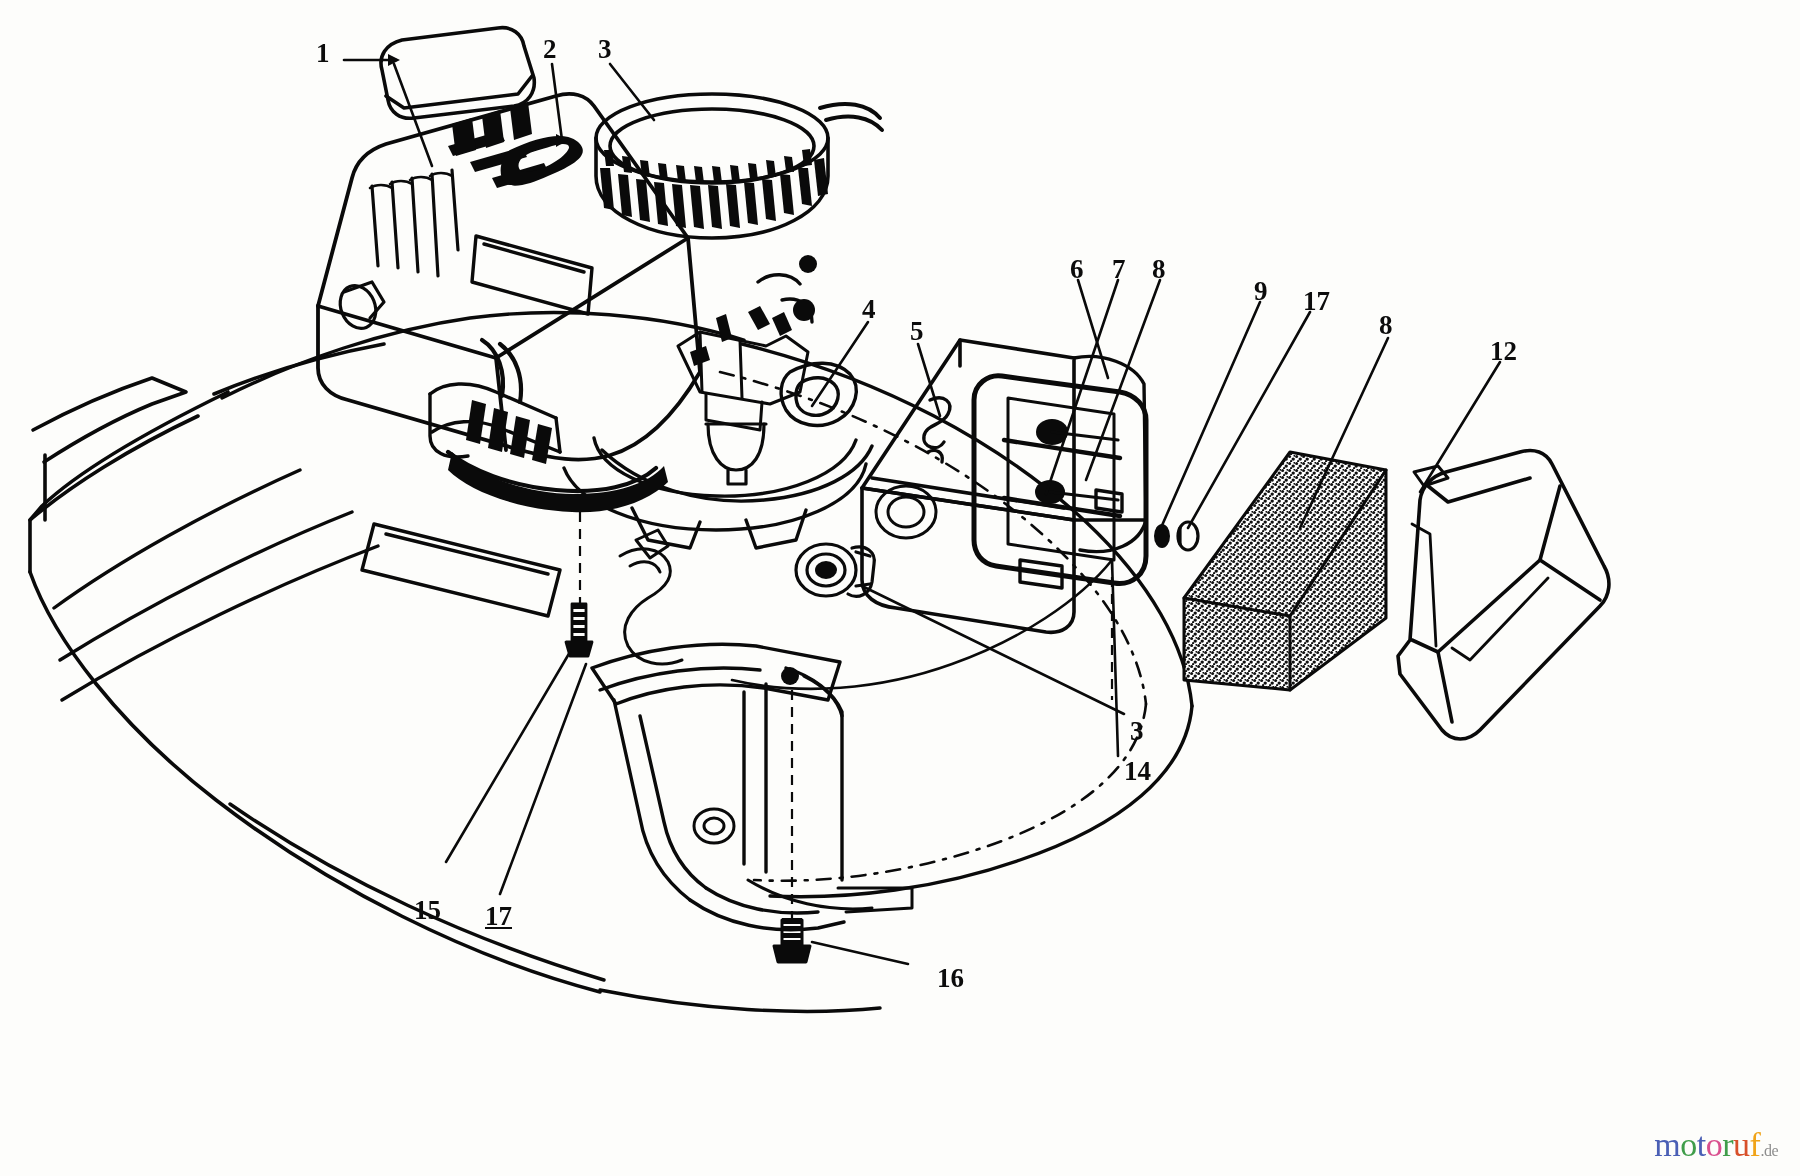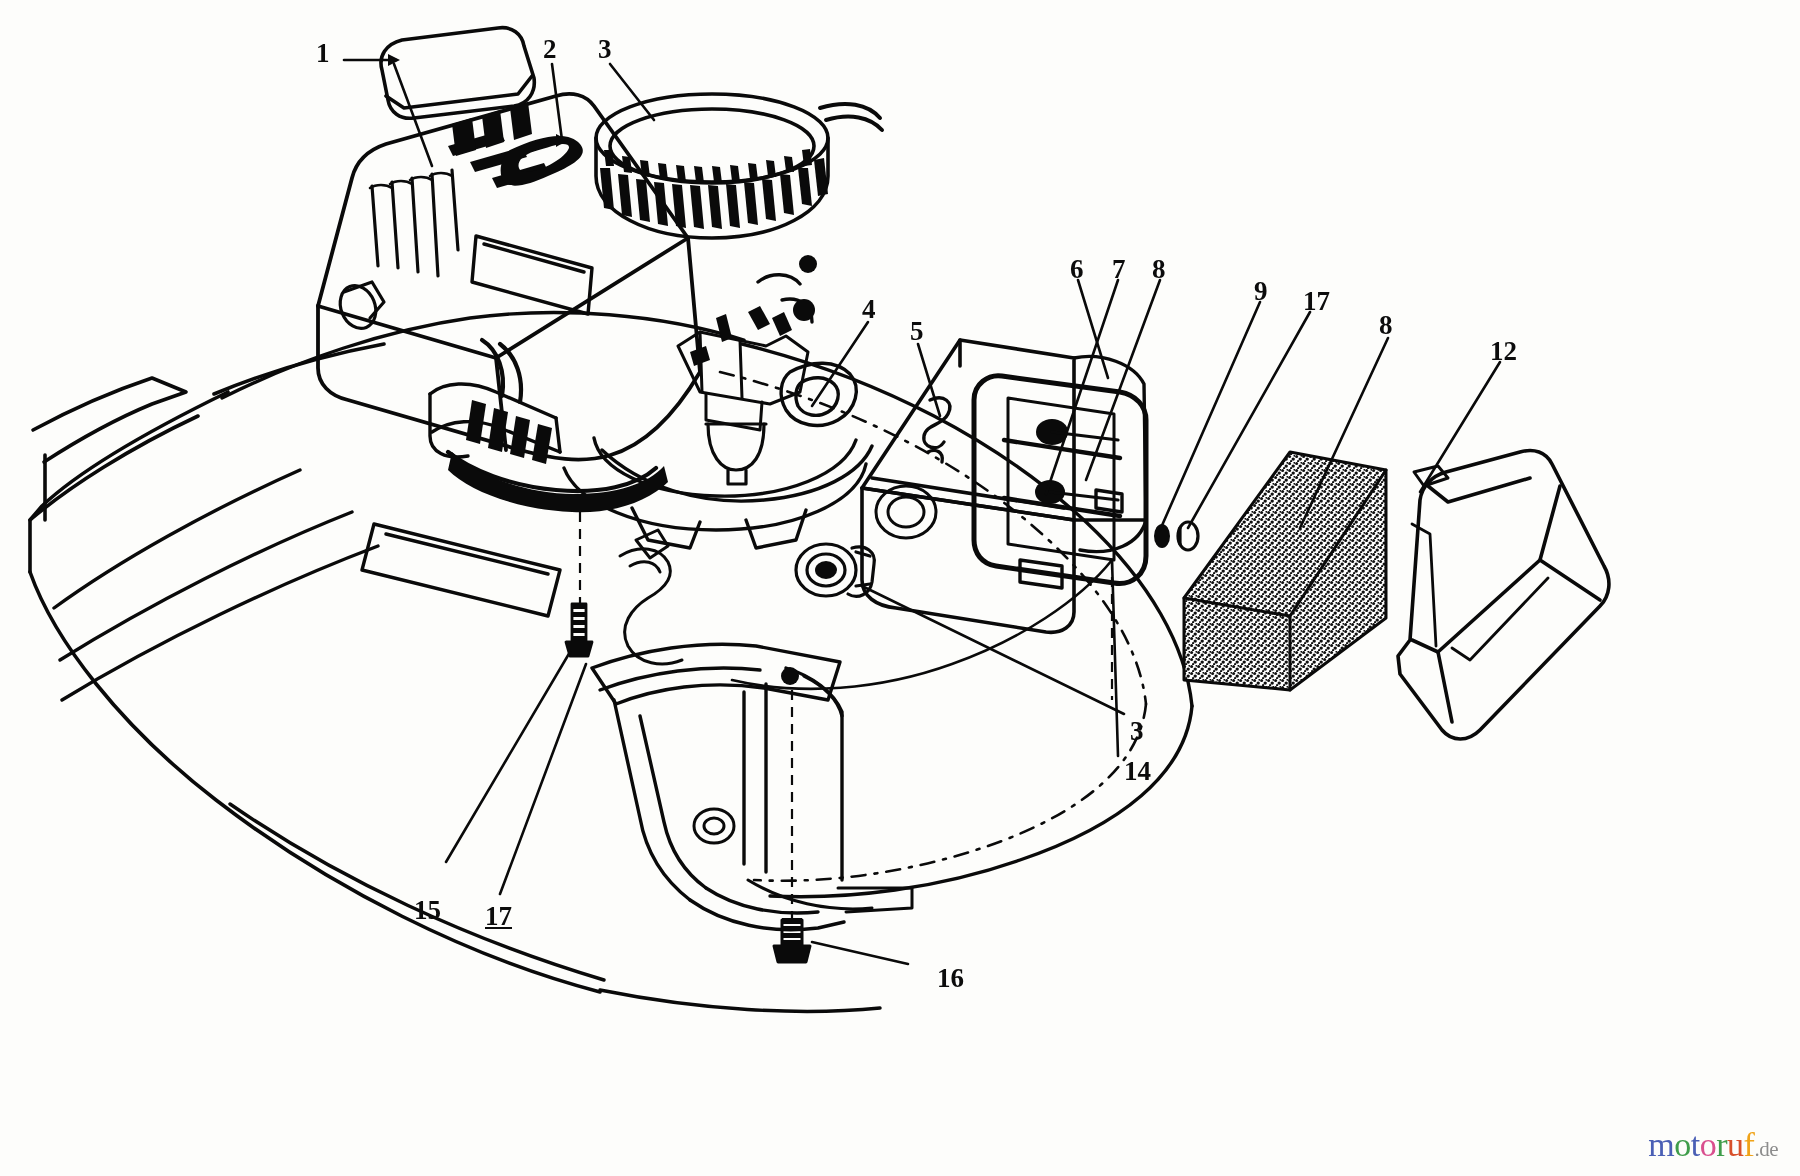--- a/index.html
+++ b/index.html
@@ -9,21 +9,21 @@
   #stage{position:relative;width:1800px;height:1176px;background:#fdfdfb;}
   svg#diagram{position:absolute;left:0;top:0;width:1800px;height:1176px;}
   .callout{position:absolute;font-family:"Liberation Serif",serif;
            font-weight:700;font-size:27px;color:#0c0c0c;
            letter-spacing:0px;line-height:1;white-space:nowrap;}
   #watermark{position:absolute;right:22px;bottom:14px;
              font-family:"Liberation Serif",serif;font-size:34px;
              font-weight:400;letter-spacing:-0.5px;line-height:1;
              user-select:none;}
   #watermark span{display:inline-block;}
-  #watermark .suffix{font-size:21px;color:#8d8d8d;vertical-align:baseline;}
+  #watermark .suffix{font-size:16px;color:#8d8d8d;vertical-align:baseline;}
 </style>
 </head>
 <body>
 
 <div id="stage">
 
   <svg id="diagram" viewBox="0 0 1800 1176">
     <defs>
       <pattern id="foampat" width="7" height="7" patternUnits="userSpaceOnUse">
         <rect width="7" height="7" fill="#fff"></rect>

